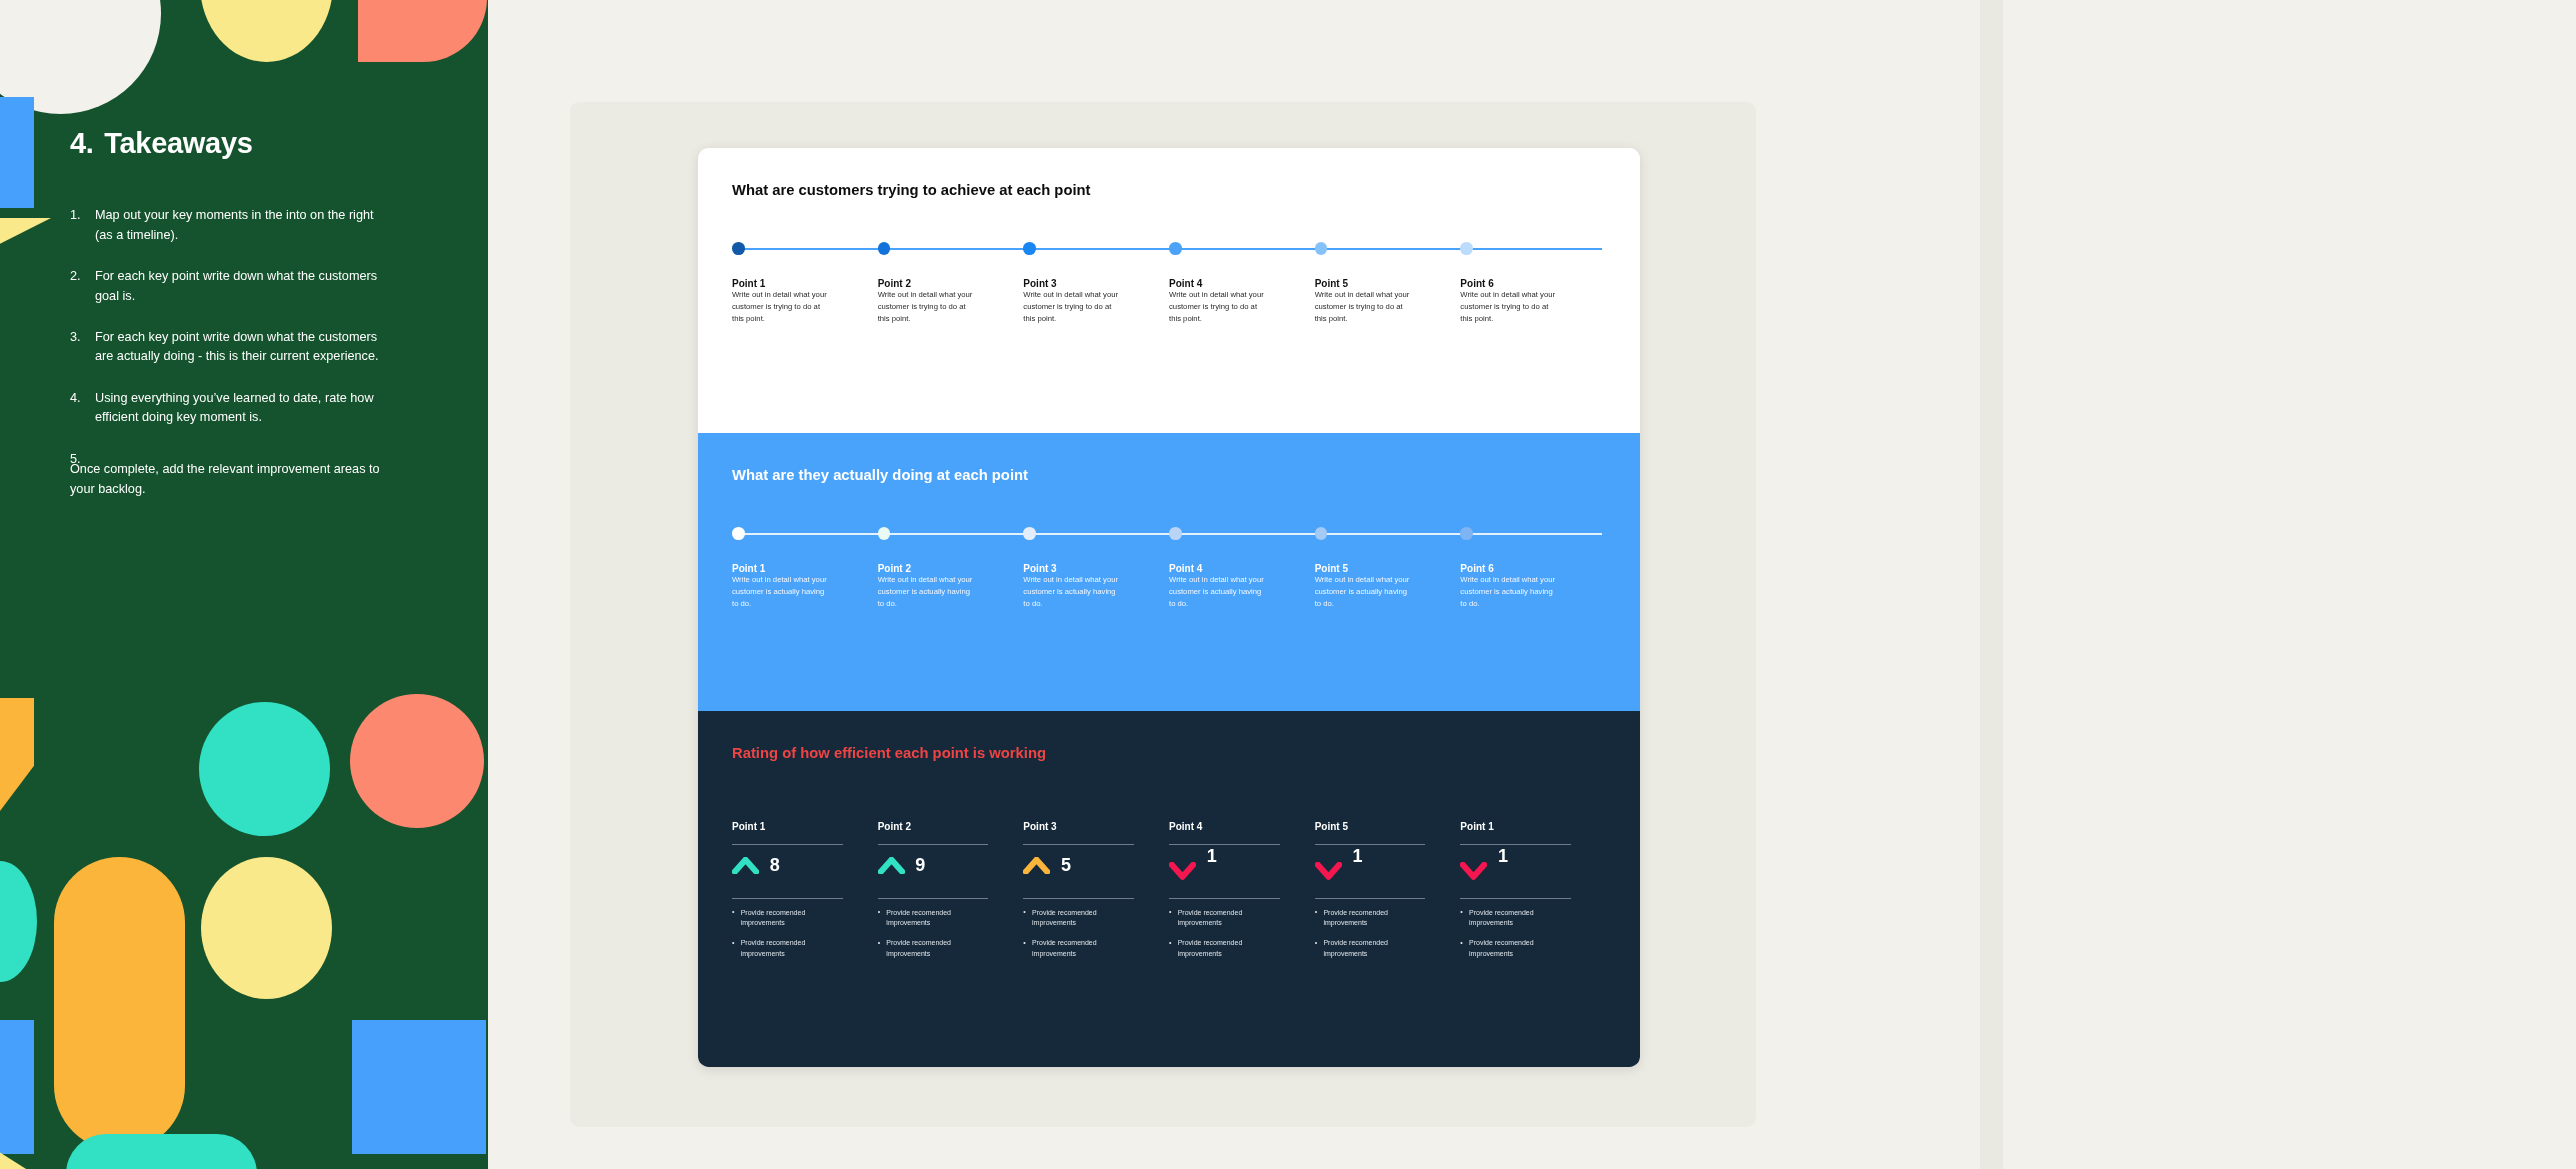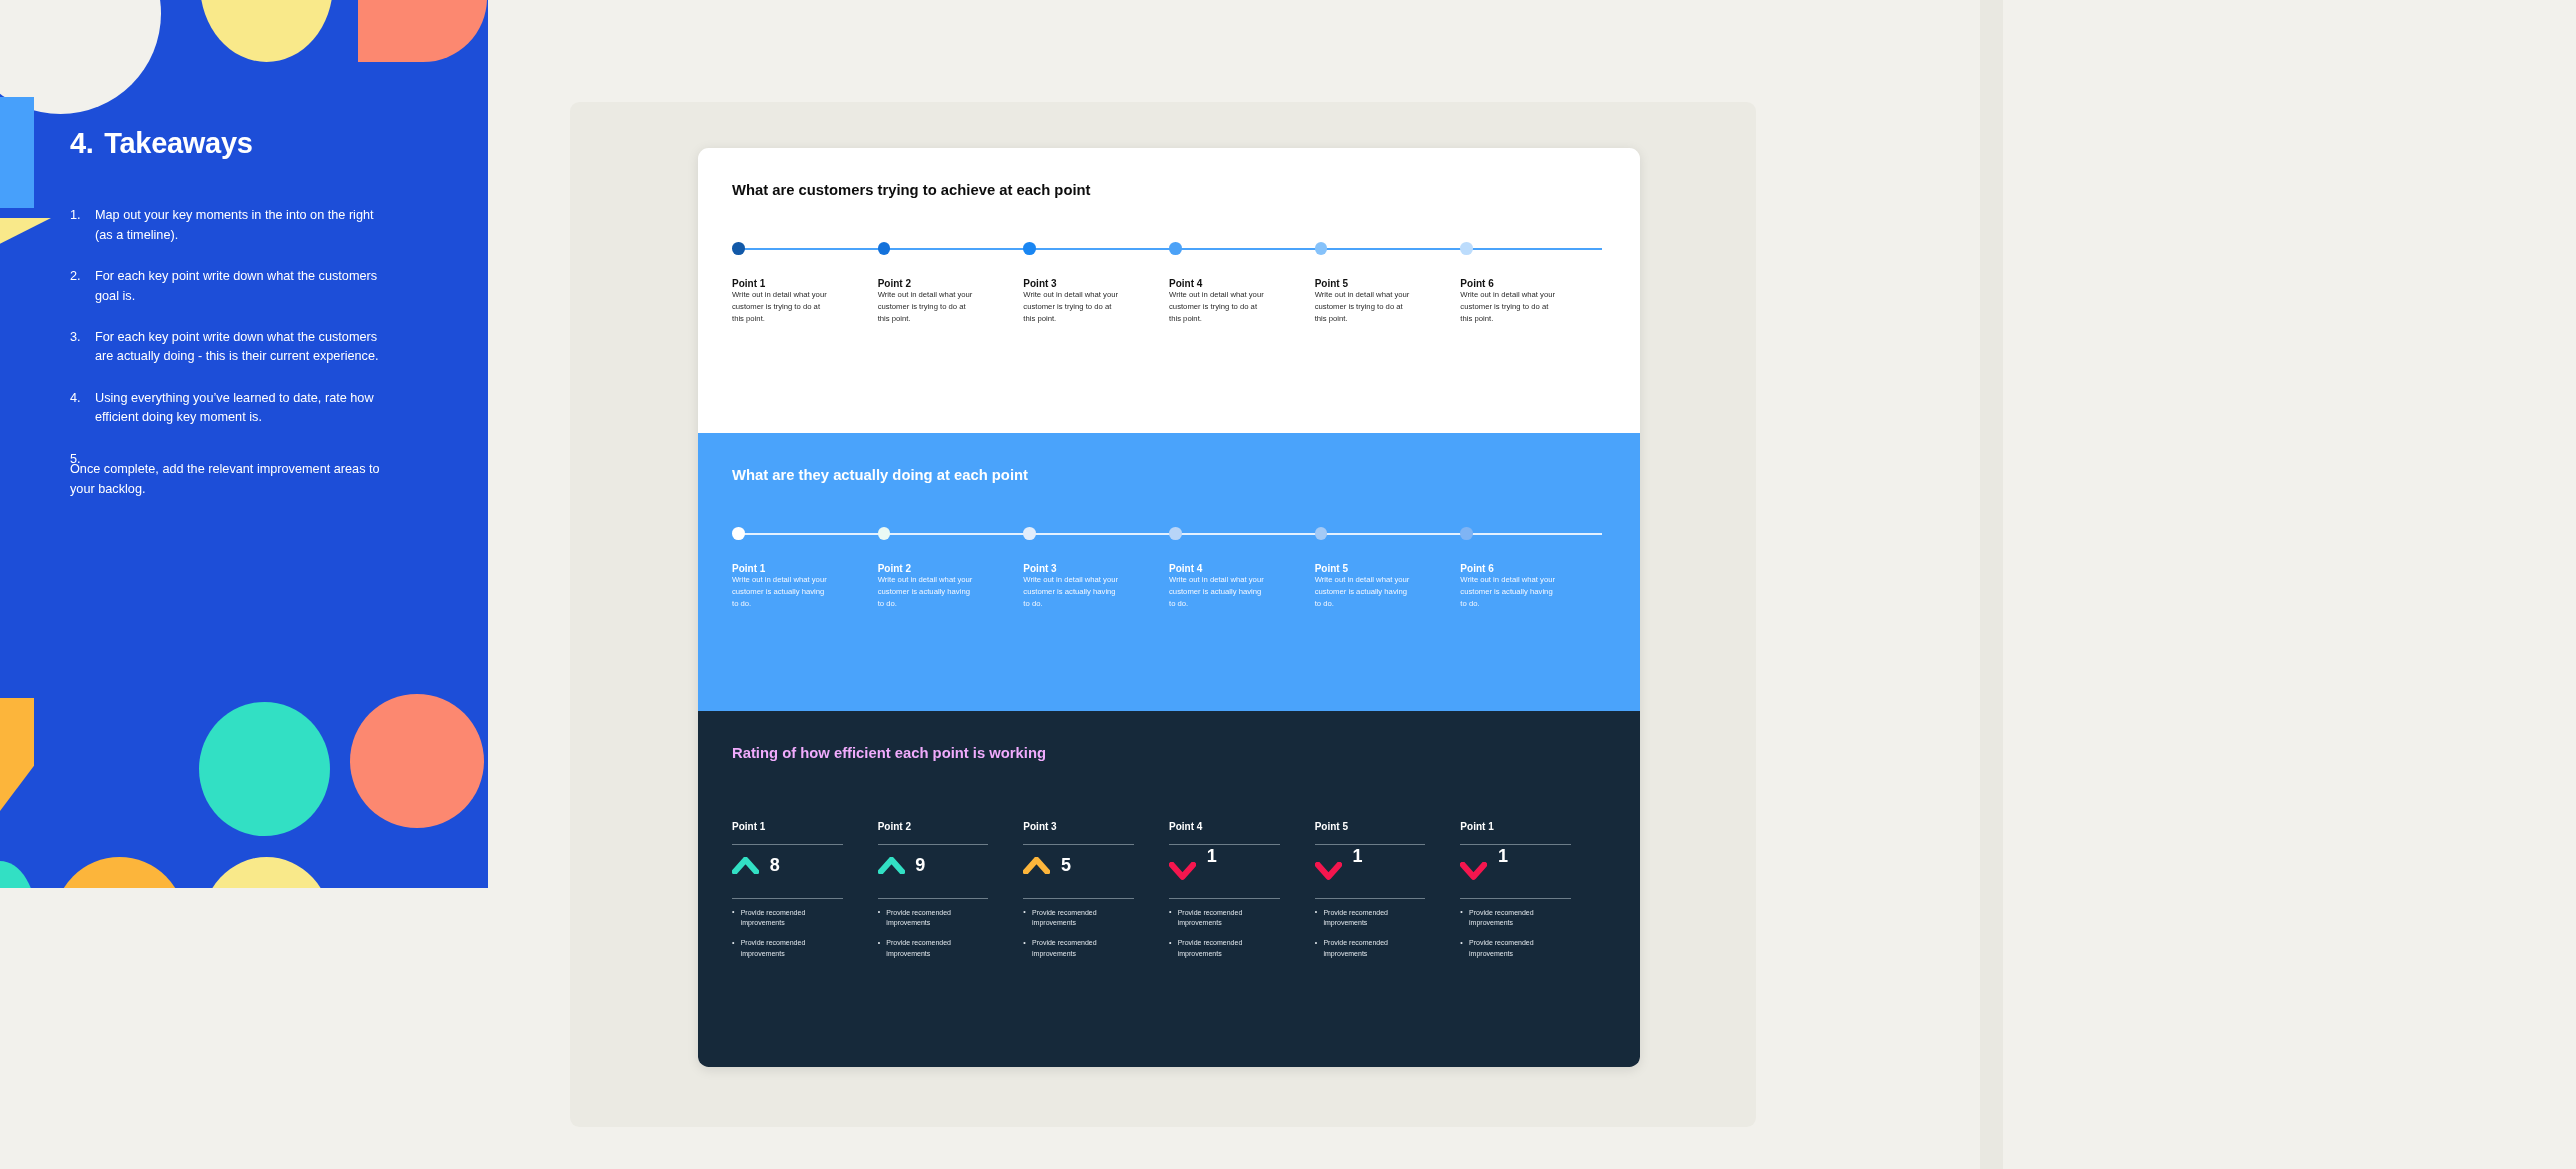--- a/index.html
+++ b/index.html
@@ -7,22 +7,22 @@
     width: 2576px; height: 1169px;
     overflow: hidden;
     background: #f2f1ec;
     font-family: "Liberation Sans", sans-serif;
   }
   .page { position: relative; width: 2576px; height: 1169px; background: #f2f1ec; }
 
   
   .sidebar {
     position: absolute; left: 0; top: 0;
-    width: 488px; height: 888px;
-    background: #1d4ed8;
+    width: 488px; height: 1169px;
+    background: #14532d;
     overflow: hidden;
   }
   .deco { position: absolute; }
 
   
   .d-white-circle   { left: -40px;  top: -87px; width: 201px; height: 201px; border-radius: 50%; background: #f2f1ec; }
   .d-yellow-oval    { left: 200px;  top: -72px; width: 133px; height: 134px; border-radius: 50%/ 42% 42% 58% 58%; background: #f9e98a; }
   .d-coral-top      { left: 358px;  top: -67px; width: 129px; height: 129px; background: #fc8870;
                       border-radius: 0 0 64px 0; }
   .d-lightblue-tl   { left: -40px;  top: 97px;  width: 74px; height: 111px; background: #47a0fb; }
@@ -69,21 +69,21 @@
     box-shadow: 0 2.7px 12px rgba(0,0,0,0.10);
   }
   .card { padding: 32px 34px 24px 34px; }
   .card-white { background: #ffffff; height: 285px; }
   .card-blue  { background: #4aa3fb; height: 278px; }
   .card-dark  { background: #16293a; height: 356px; }
 
   .card-title { font-size: 14.8px; font-weight: bold; line-height: 1.38; }
   .card-white .card-title { color: #0d0d0d; }
   .card-blue  .card-title { color: #ffffff; }
-  .card-dark  .card-title { color: #f0abfc; }
+  .card-dark  .card-title { color: #ef4444; }
 
   
   .timeline { position: relative; margin-top: 42px; }
   .tl-line { position: absolute; left: 6px; right: 4px; top: 6px; height: 2px; }
   .tl-white .tl-line { background: #4aa3fb; }
   .tl-blue .tl-line { background: #ffffff; opacity: .85; }
   .tl-dots { position: relative; display: flex; }
   .tl-col { flex: 1 1 0; position: relative; }
   .tl-dot { width: 12.7px; height: 12.7px; border-radius: 50%; position: relative; z-index: 2; }
   .tl-label { font-size: 10px; font-weight: bold; margin-top: 23px; }

